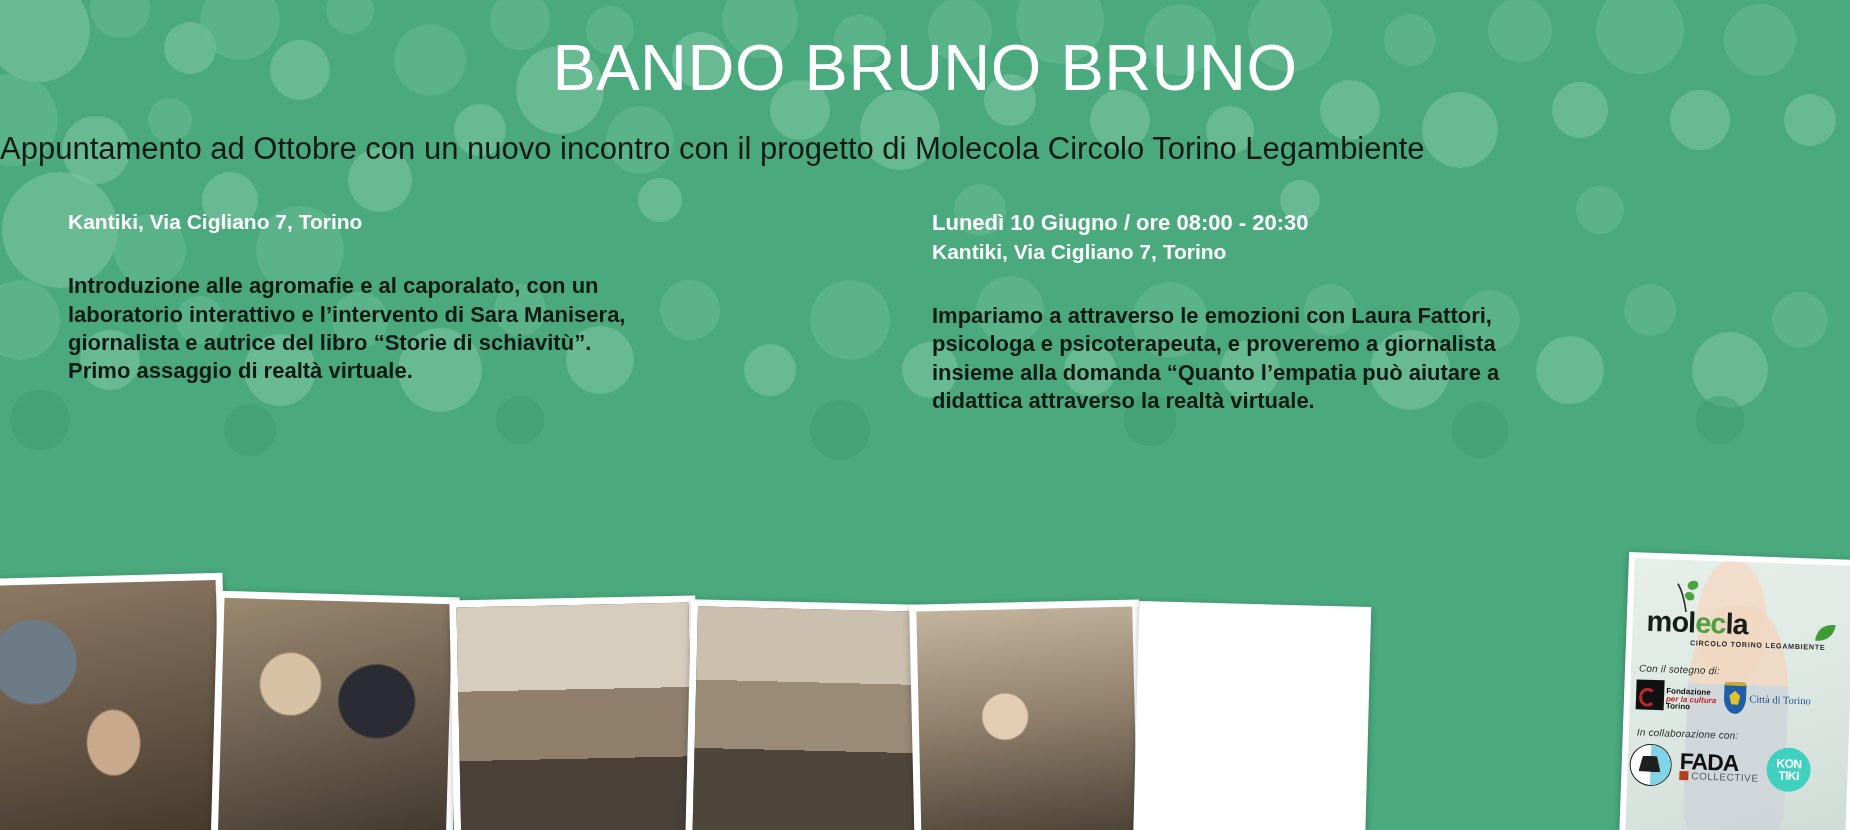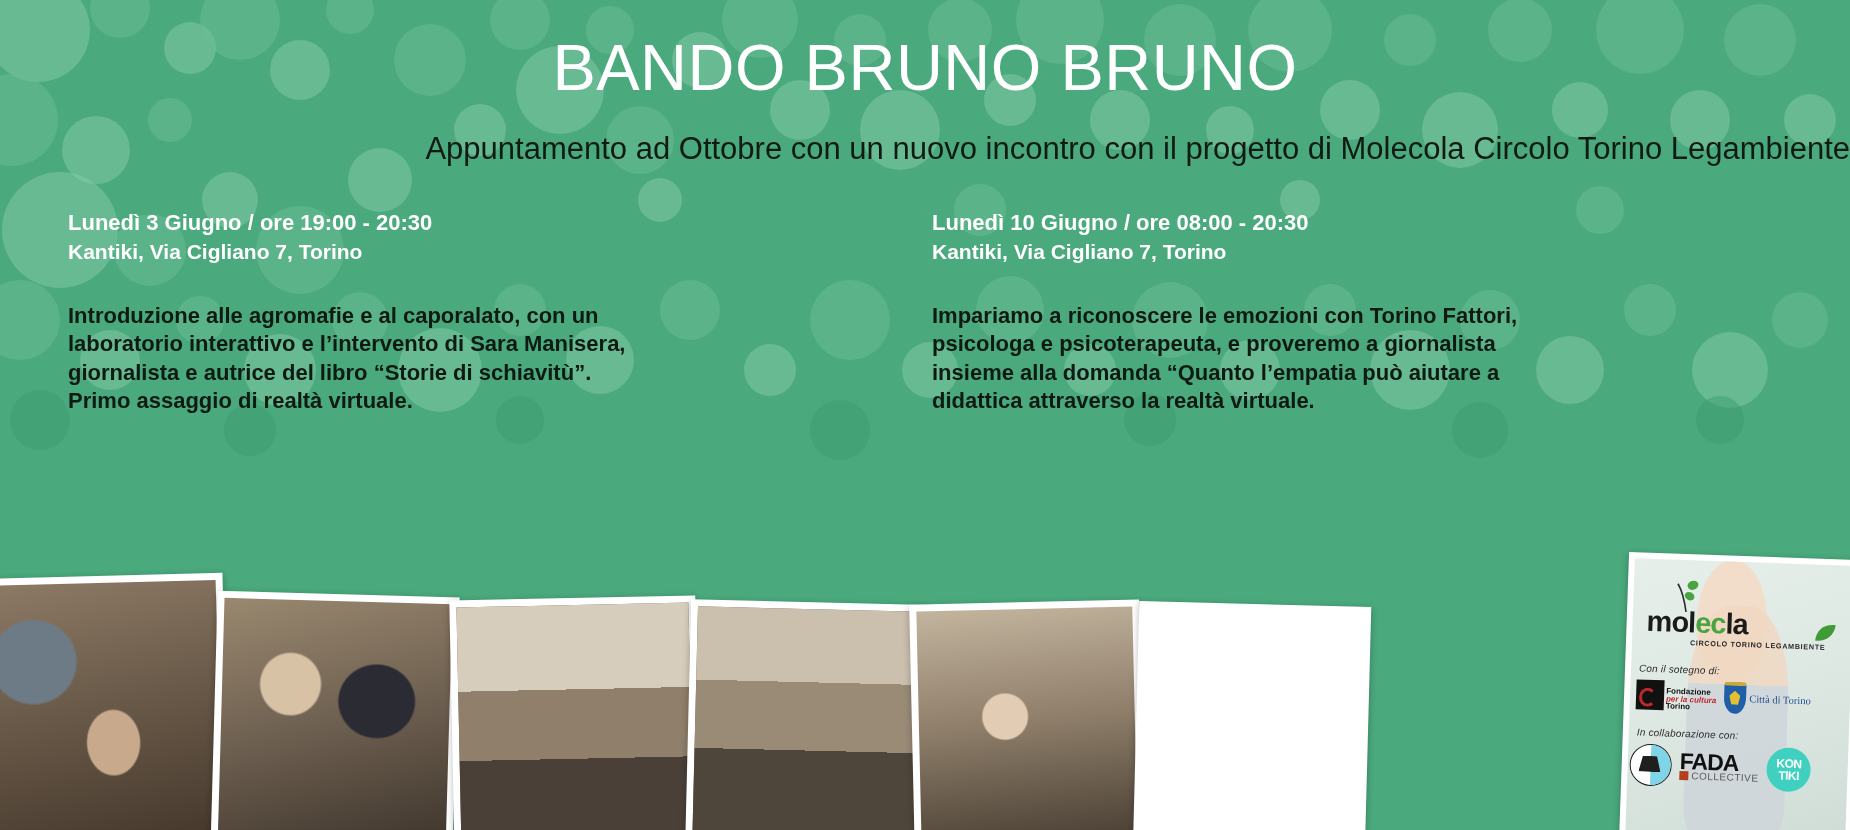--- a/index.html
+++ b/index.html
@@ -43,21 +43,21 @@
     font-weight: 400;
     letter-spacing: .5px;
     line-height: 1.05;
     white-space: nowrap;
   }
   #subhead {
     position: absolute;
     top: 130px;
     left: 0;
     width: 100%;
-    text-align: right;
+    text-align: left;
     color: #111b14;
     font-size: 31px;
     font-weight: 400;
     line-height: 1.2;
     white-space: nowrap;
   }
 
   
   .col { position: absolute; top: 208px; }
   #col-left  { left: 68px;  width: 700px; }
@@ -348,35 +348,34 @@
     <div class="blob light" style="left: 638px; top: 178px; width: 44px; height: 44px;"></div>
     <div class="blob" style="left: 954px; top: 184px; width: 52px; height: 52px;"></div>
     <div class="blob light" style="left: 1280px; top: 180px; width: 40px; height: 40px;"></div>
     <div class="blob" style="left: 1576px; top: 186px; width: 48px; height: 48px;"></div>
   </div>
 
 <div id="headline">BANDO BRUNO BRUNO</div>
 <div id="subhead">Appuntamento ad Ottobre con un nuovo incontro con il progetto di Molecola Circolo Torino Legambiente</div>
 
 <div class="col" id="col-left">
-  <p class="ev-date">Lunedì 3 Giugno / ore 19:00 - 20:30</p>
   <p class="ev-venue">Kantiki, Via Cigliano 7, Torino</p>
   <p class="ev-body">
     <span>Introduzione alle agromafie e al caporalato, con un</span>
     <span>laboratorio interattivo e l’intervento di Sara Manisera,</span>
     <span>giornalista e autrice del libro “Storie di schiavitù”.</span>
     <span>Primo assaggio di realtà virtuale.</span>
   </p>
 </div>
 
 <div class="col" id="col-right">
   <p class="ev-date">Lunedì 10 Giugno / ore 08:00 - 20:30</p>
   <p class="ev-venue">Kantiki, Via Cigliano 7, Torino</p>
   <p class="ev-body">
-    <span>Impariamo a riconoscere le emozioni con Torino Fattori,</span>
+    <span>Impariamo a attraverso le emozioni con Laura Fattori,</span>
     <span>psicologa e psicoterapeuta, e proveremo a giornalista</span>
     <span>insieme alla domanda “Quanto l’empatia può aiutare a</span>
     <span>didattica attraverso la realtà virtuale.</span>
   </p>
 </div>
 
 <div id="photos">
   <div class="photo ph-a">
       <div class="inner"></div>
     </div>

